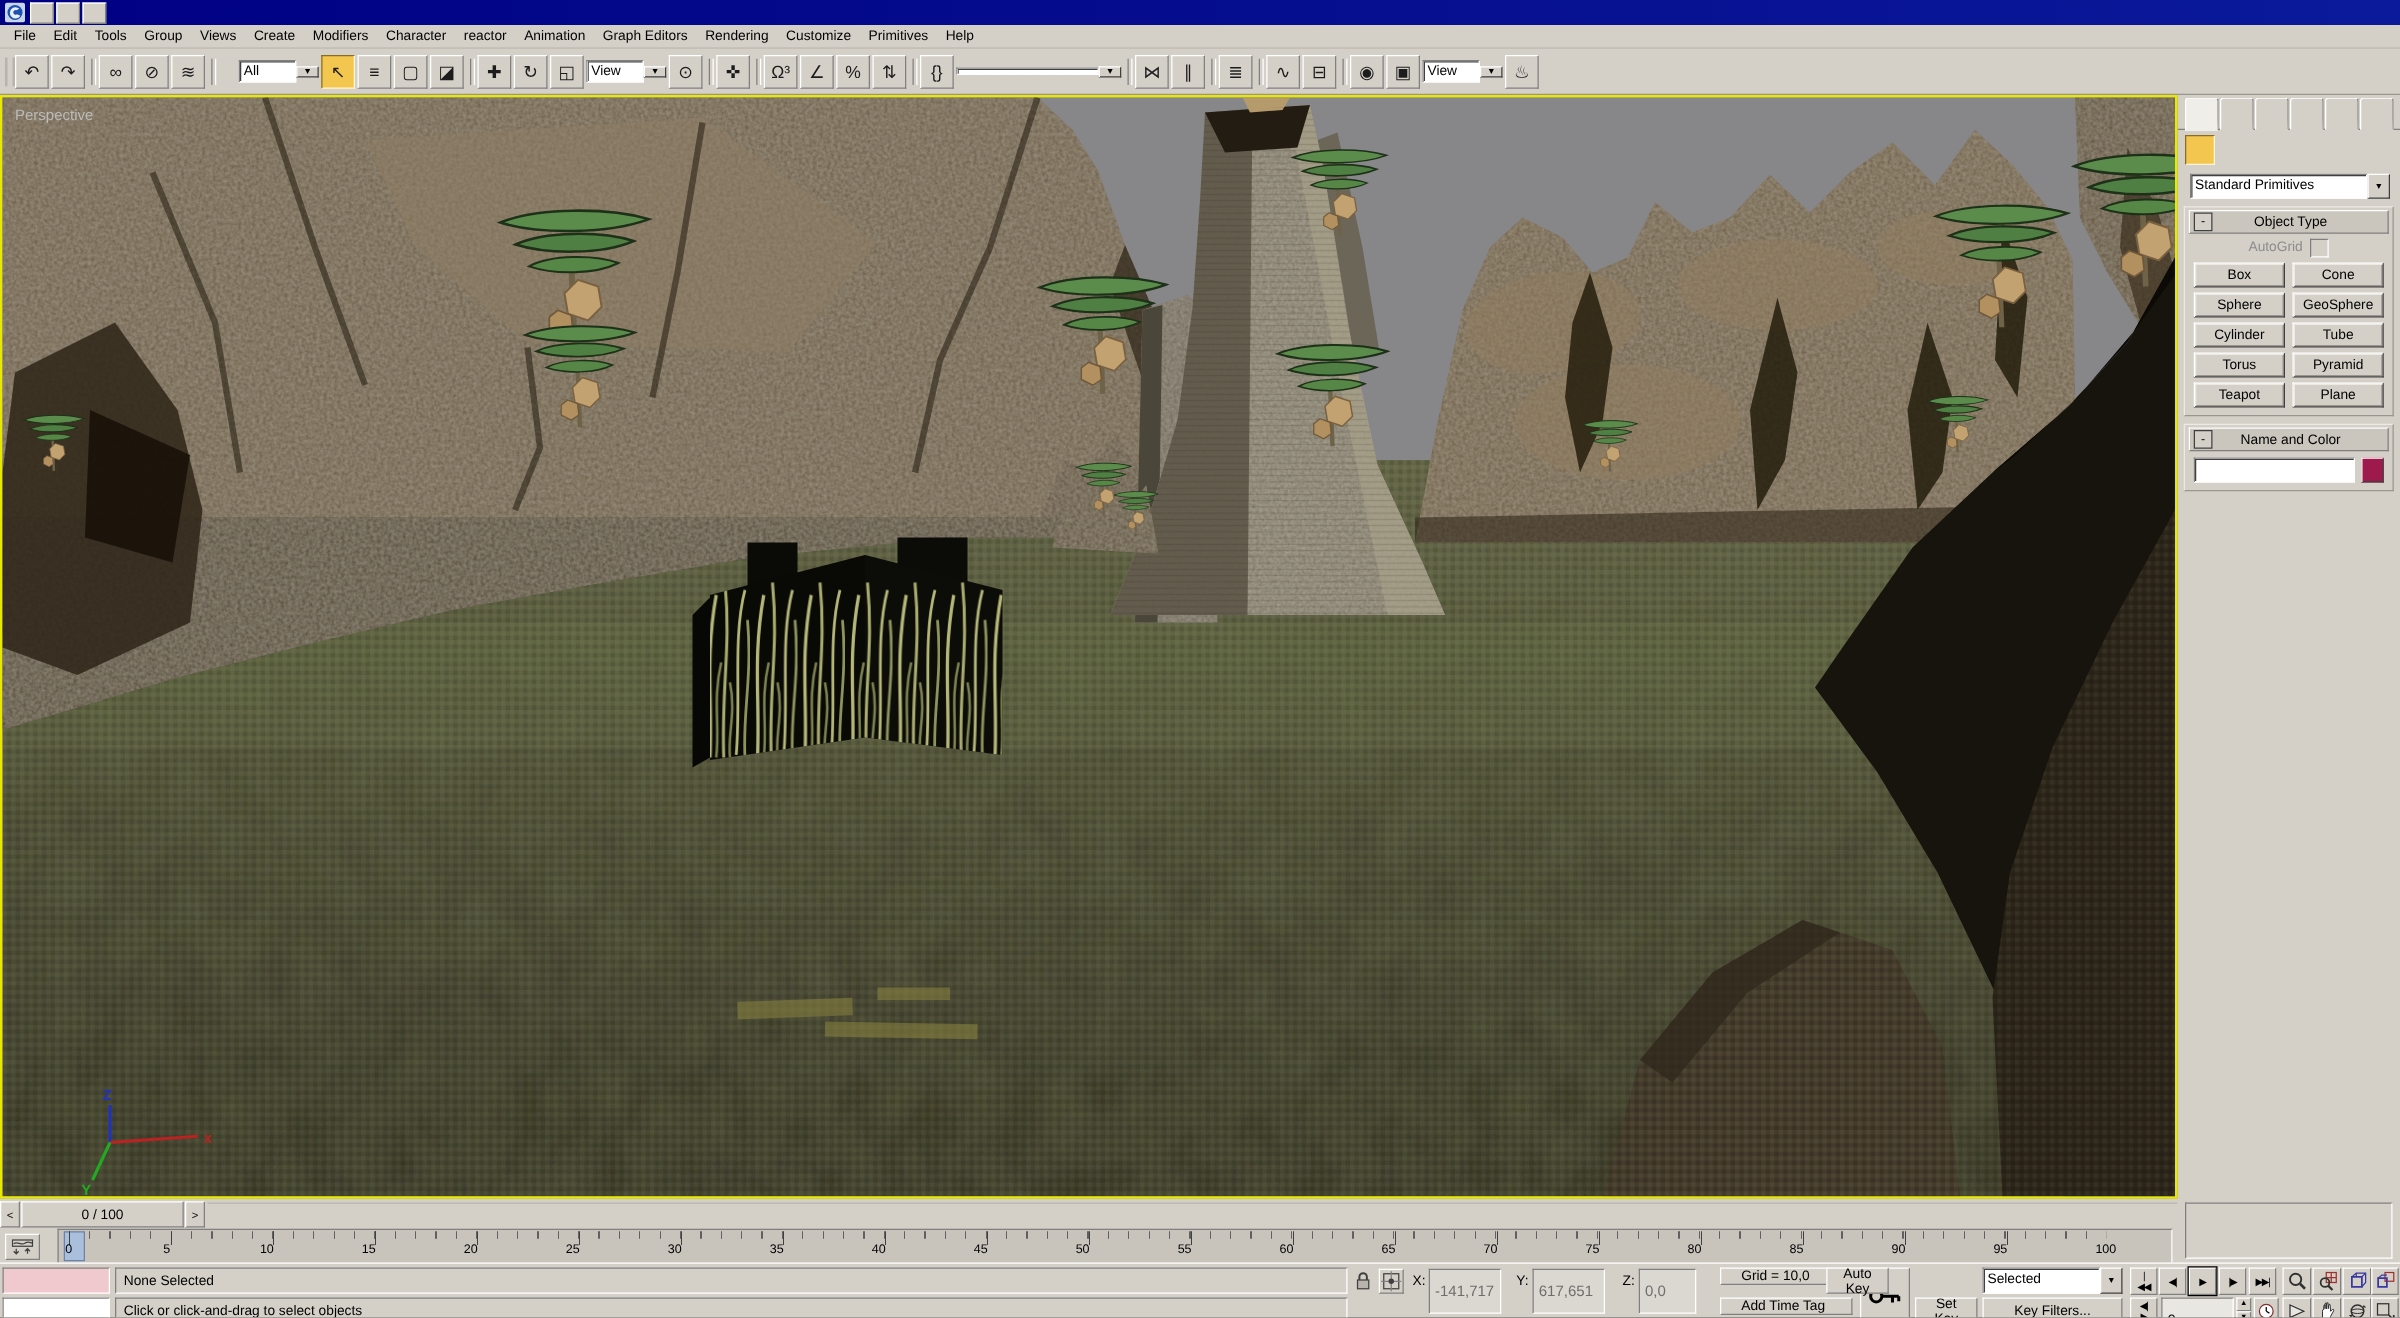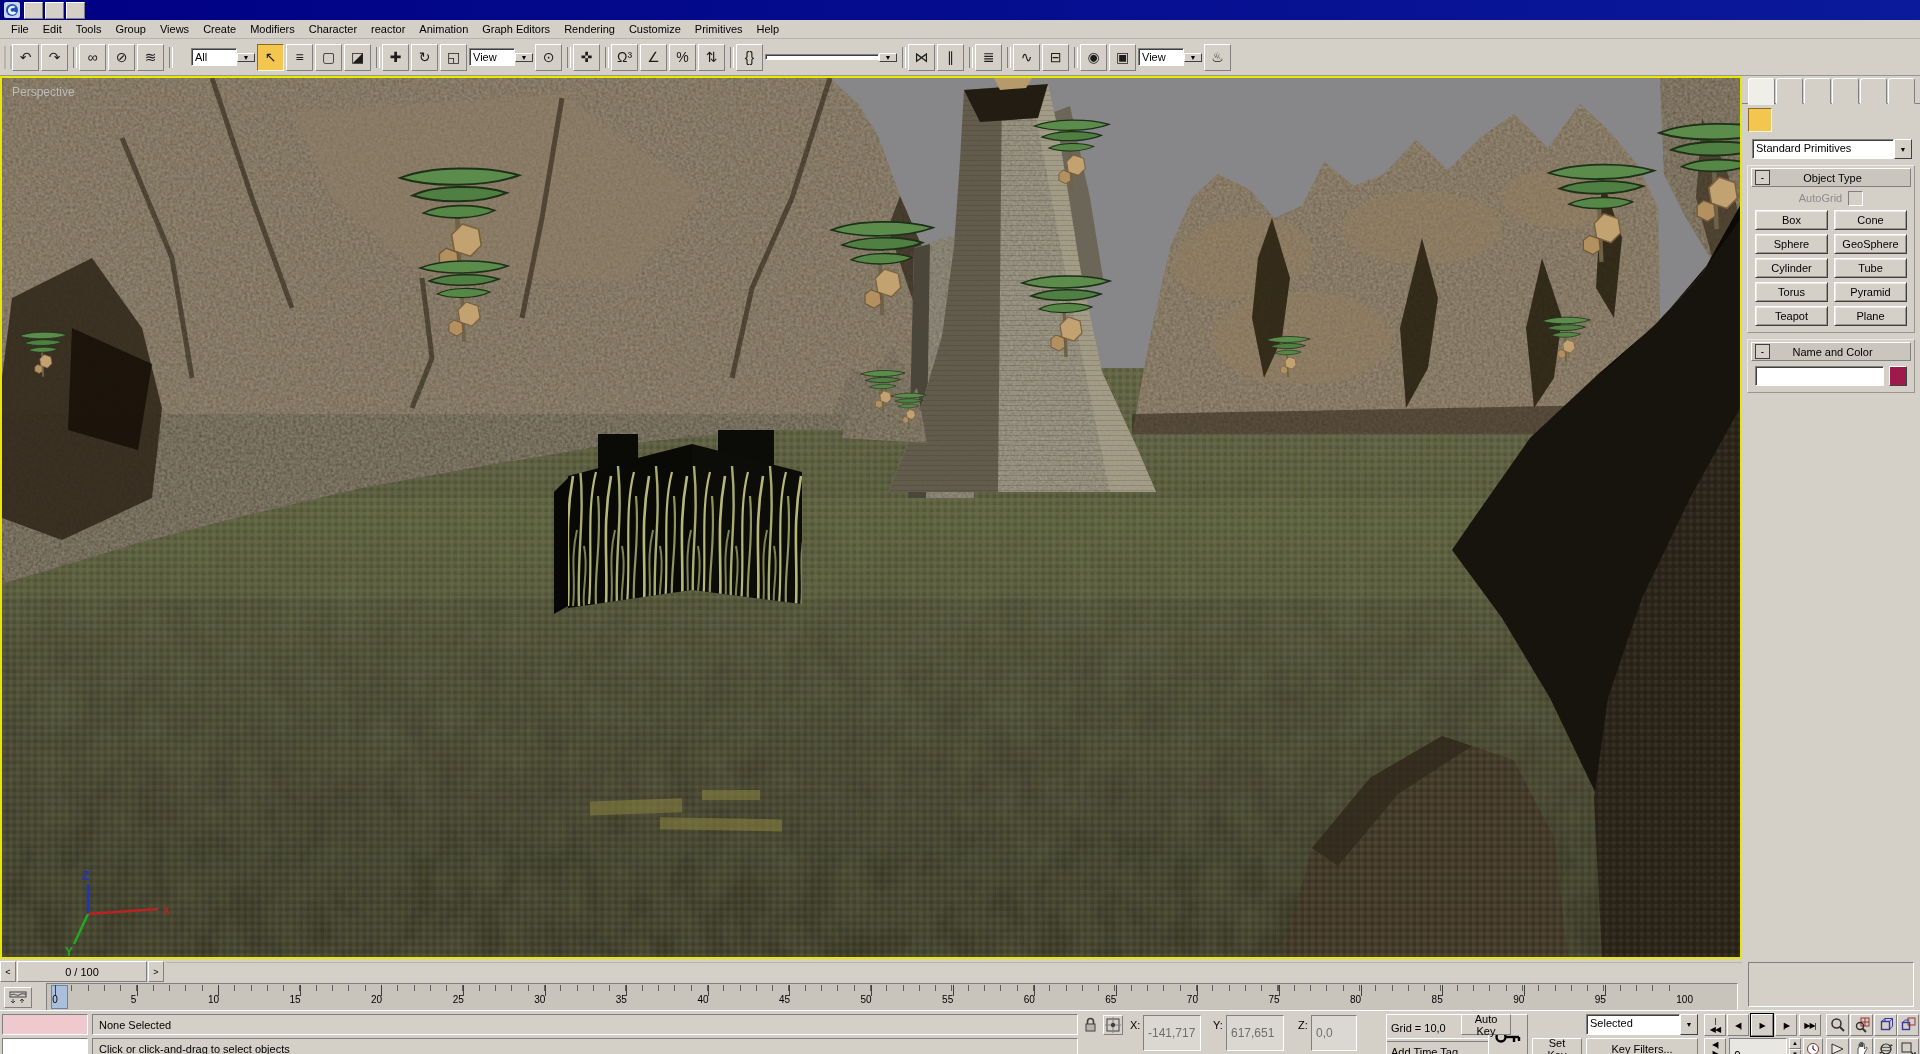--- a/index.html
+++ b/index.html
@@ -85,21 +85,21 @@
   .side-gap .inner{position:absolute;left:6px;right:6px;top:3px;bottom:3px;border:1px solid;border-color:#808080 #fff #fff #808080;}
   
   .statusbar{position:relative;height:50px;border-top:1px solid #fff;background:#d4d0c8;}
   .abs{position:absolute;box-sizing:border-box;}
   .strip{left:2px;width:86px;height:21px;border:1px solid;border-color:#808080 #fff #fff #808080;}
   .sfield{background:#d4d0c8;border:1px solid;border-color:#808080 #fff #fff #808080;
           display:flex;align-items:center;padding:0 6px;height:21px;}
   .lab{display:flex;align-items:center;height:21px;font-size:11px;}
   .cfield{background:#dbd8d1;border:1px solid;border-color:#808080 #fff #fff #808080;color:#6e6e6c;
           display:flex;align-items:center;padding:0 4px;height:36px;font-size:12px;}
-  .panel3d{border:1px solid;border-color:#fff #808080 #808080 #fff;display:flex;align-items:center;padding:0 4px;height:28px;margin-left:10px;}
+  .panel3d{border:1px solid;border-color:#fff #808080 #808080 #fff;display:flex;align-items:center;padding:0 16px;height:14px;}
   .sbtn{display:flex;align-items:center;justify-content:center;height:21px;font-size:11px;}
   .pb-btn{width:22px;height:22px;display:flex;align-items:center;justify-content:center;font-size:8px;letter-spacing:-1px;}
   .pb-btn.play{outline:1px solid #000;}
   .nav-btn{width:23px;height:22px;display:flex;align-items:center;justify-content:center;}
   .spinner{width:12px;height:21px;display:flex;flex-direction:column;}
   .spinner span{flex:1;display:flex;align-items:center;justify-content:center;font-size:6px;background:#d4d0c8;border:1px solid;border-color:#fff #808080 #808080 #fff;}
   svg.ic{display:block;}
 </style>
 </head>
 <body>

